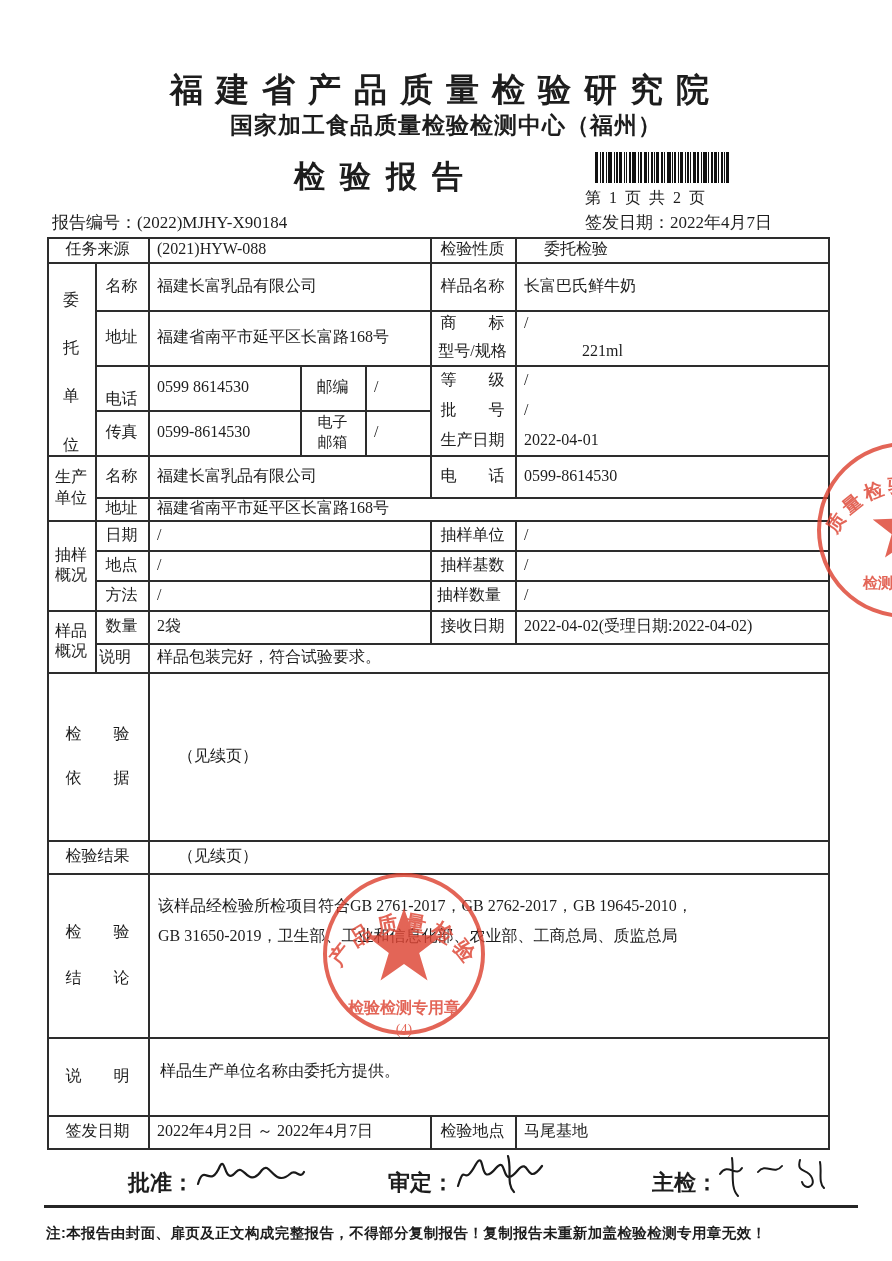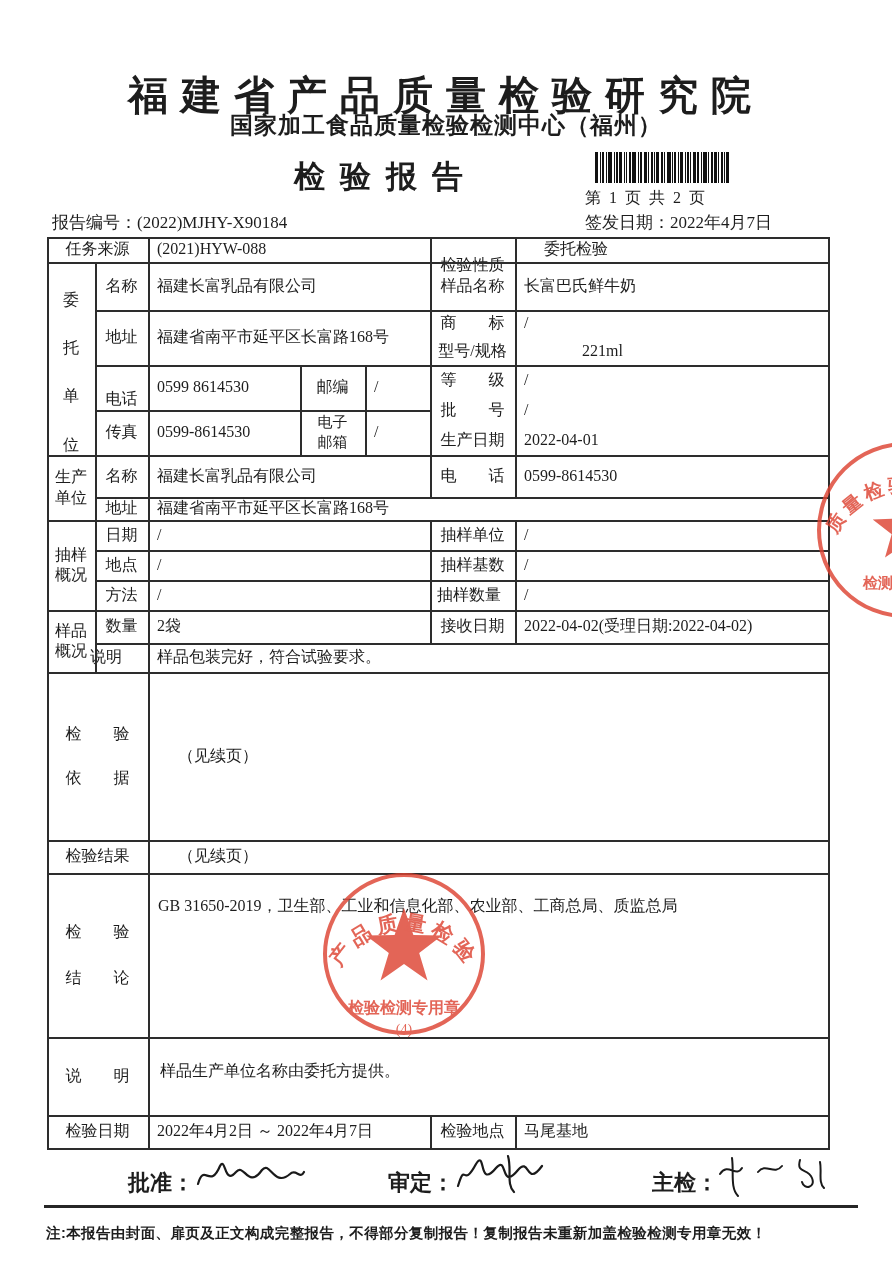--- a/index.html
+++ b/index.html
@@ -3,21 +3,21 @@
 <meta charset="utf-8">
 <style>
   html,body{margin:0;padding:0;}
   body{
     width:892px;height:1261px;position:relative;overflow:hidden;
     background:#ffffff;color:#1d1d1d;
     font-family:"Liberation Serif","DejaVu Serif",serif;
   }
   .hdr{position:absolute;left:0;width:892px;text-align:center;
        font-family:"Liberation Sans","DejaVu Sans",sans-serif;font-weight:bold;}
-  .t1{top:68px;font-size:40px;letter-spacing:13px;}
+  .t1{top:68px;font-size:33px;letter-spacing:13px;}
   .t2{top:110px;font-size:23px;letter-spacing:1px;}
   .t3{top:156px;font-size:31px;letter-spacing:15px;left:-60px;}
   .meta{position:absolute;font-size:17px;white-space:nowrap;}
   .c{position:absolute;font-size:16px;display:flex;align-items:center;line-height:1.15;}
   .lab{justify-content:center;text-align:center;}
   .val{padding-left:9px;}
   .hline{position:absolute;height:2px;background:#2d2d2d;}
   .vline{position:absolute;width:2px;background:#2d2d2d;}
   .tborder{position:absolute;left:47px;top:237px;width:779px;height:909px;
            border:2px solid #2d2d2d;}
@@ -94,21 +94,21 @@
   <span>报告编号：</span><span>(2022)MJHY-X90184</span>
 </div>
 <div class="meta" style="left:585px;top:211px;">
   <span>签发日期：</span><span>2022年4月7日</span>
 </div>
 
 <div class="tborder"></div>
 
 <div class="c lab" style="left:47px;top:237px;width:101px;height:25px;">任务来源</div>
 <div class="c val" style="left:148px;top:237px;width:280px;height:25px;">(2021)HYW-088</div>
-<div class="c lab" style="left:430px;top:237px;width:85px;height:25px;margin-top:16px;">检验性质</div>
+<div class="c lab" style="left:430px;top:237px;width:85px;height:25px;">检验性质</div>
 <div class="c val" style="left:515px;top:237px;width:313px;height:25px;margin-left:20px;">委托检验</div>
 
 <div class="c lab vchars" style="left:47px;top:262px;width:48px;height:193px;">
     <div>委</div>
     <div>托</div>
     <div>单</div>
     <div>位</div>
   </div>
 <div class="c lab" style="left:95px;top:262px;width:53px;height:48px;">名称</div>
 <div class="c val" style="left:148px;top:262px;width:280px;height:48px;">福建长富乳品有限公司</div>
@@ -171,44 +171,45 @@
 <div class="c val" style="left:515px;top:580px;width:313px;height:30px;">/</div>
 
 <div class="c lab stack" style="left:47px;top:610px;width:48px;height:62px;">
   <div>样品</div>
   <div>概况</div>
 </div>
 <div class="c lab" style="left:95px;top:610px;width:53px;height:33px;">数量</div>
 <div class="c val" style="left:148px;top:610px;width:280px;height:33px;">2袋</div>
 <div class="c lab" style="left:430px;top:610px;width:85px;height:33px;">接收日期</div>
 <div class="c val" style="left:515px;top:610px;width:313px;height:33px;">2022-04-02(受理日期:2022-04-02)</div>
-<div class="c lab" style="left:86px;top:643px;width:40px;height:29px;">说明</div>
+<div class="c lab" style="left:95px;top:643px;width:40px;height:29px;">说明</div>
 <div class="c val" style="left:148px;top:643px;width:680px;height:29px;">样品包装完好，符合试验要求。</div>
 
 <div class="c lab biglab" style="left:47px;top:672px;width:101px;height:168px;">
   <div>检　　验</div>
   <div>依　　据</div>
 </div>
 <div class="c" style="left:148px;top:672px;width:680px;height:168px;padding-left:30px;">（见续页）</div>
 
 <div class="c lab" style="left:47px;top:840px;width:101px;height:33px;">检验结果</div>
 <div class="c" style="left:148px;top:840px;width:680px;height:33px;padding-left:30px;">（见续页）</div>
 
 <div class="c lab biglab" style="left:47px;top:873px;width:101px;height:164px;padding-bottom:30px;gap:28px;">
   <div>检　　验</div>
   <div>结　　论</div>
 </div>
 <div class="c multiline" style="left:148px;top:873px;width:680px;height:164px;">
+  <div>该样品经检验所检项目符合GB 2761-2017，GB 2762-2017，GB 19645-2010，</div>
   <div>GB 31650-2019，卫生部、工业和信息化部、农业部、工商总局、质监总局</div>
 </div>
 
 <div class="c lab" style="left:47px;top:1037px;width:101px;height:78px;">说　　明</div>
 <div class="c" style="left:148px;top:1037px;width:680px;height:78px;padding-left:12px;align-items:flex-start;padding-top:25px;">样品生产单位名称由委托方提供。</div>
 
-<div class="c lab" style="left:47px;top:1115px;width:101px;height:33px;">检验日期</div>
+<div class="c lab" style="left:47px;top:1115px;width:101px;height:33px;">签发日期</div>
 <div class="c val" style="left:148px;top:1115px;width:280px;height:33px;">2022年4月2日  ～  2022年4月7日</div>
 <div class="c lab" style="left:430px;top:1115px;width:85px;height:33px;">检验地点</div>
 <div class="c val" style="left:515px;top:1115px;width:313px;height:33px;">马尾基地</div>
 
 <svg class="stamp" style="left:272px;top:856px;" width="264" height="206" viewBox="0 0 264 206">
   <defs>
       <path id="arc1" d="M 64,122 A 72,72 0 0 1 200,122"></path>
     </defs>
   <circle cx="132" cy="98" r="79" fill="none" stroke="#dd4433" stroke-width="4"></circle>
   <polygon points="132,52 141.4,79.1 170,79.6 147.2,96.9 155.5,124.4 132,108 108.5,124.4 116.8,96.9 94,79.6 122.6,79.1" fill="#dd4433"></polygon>

